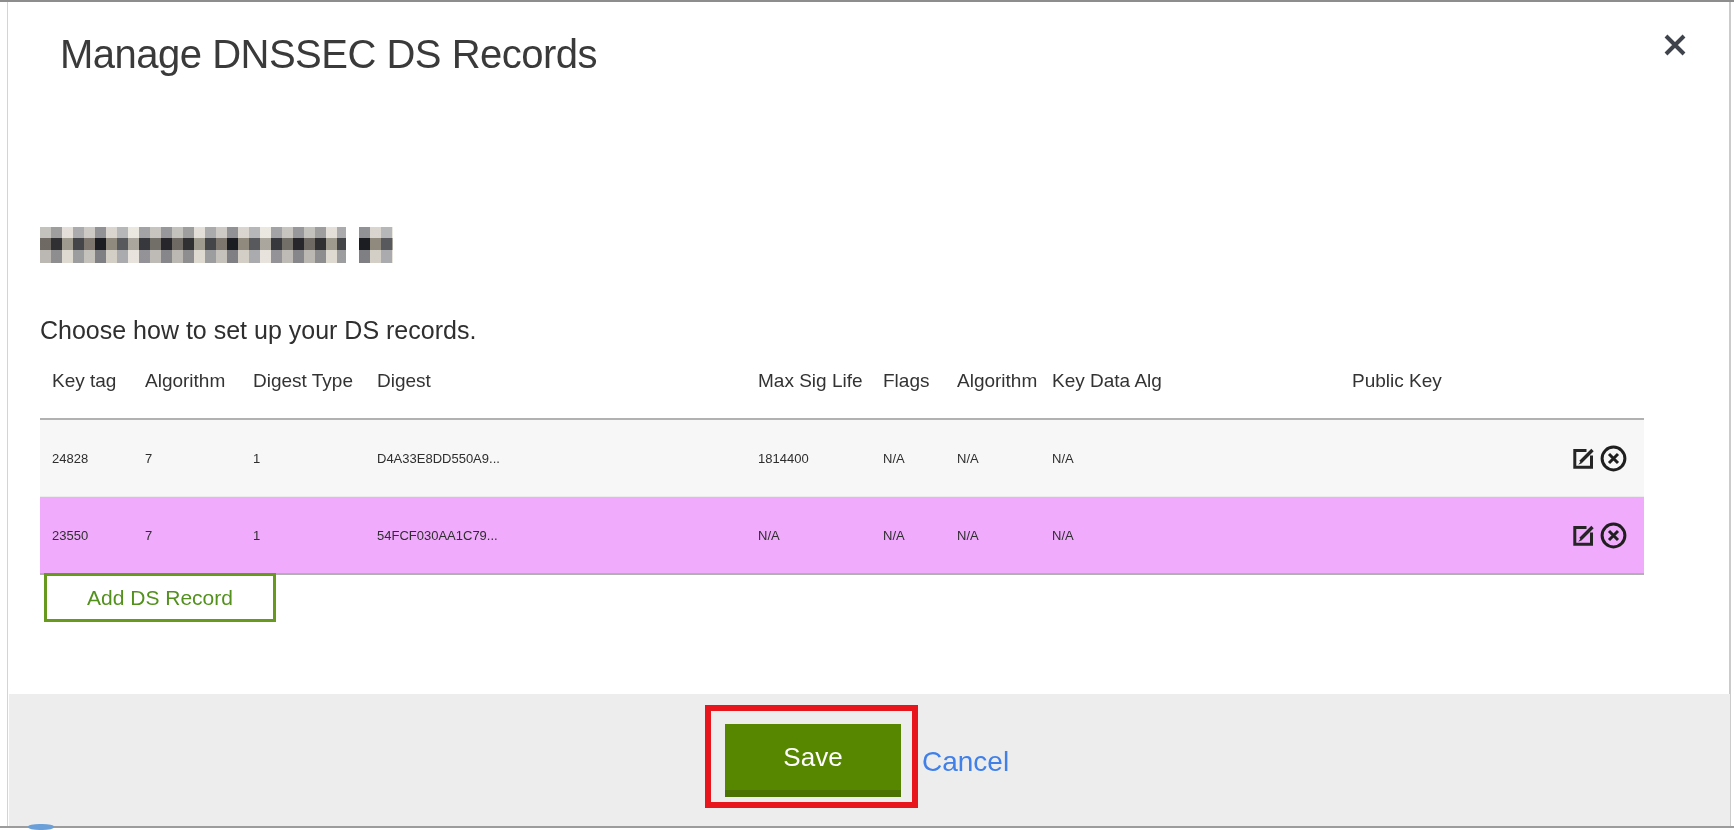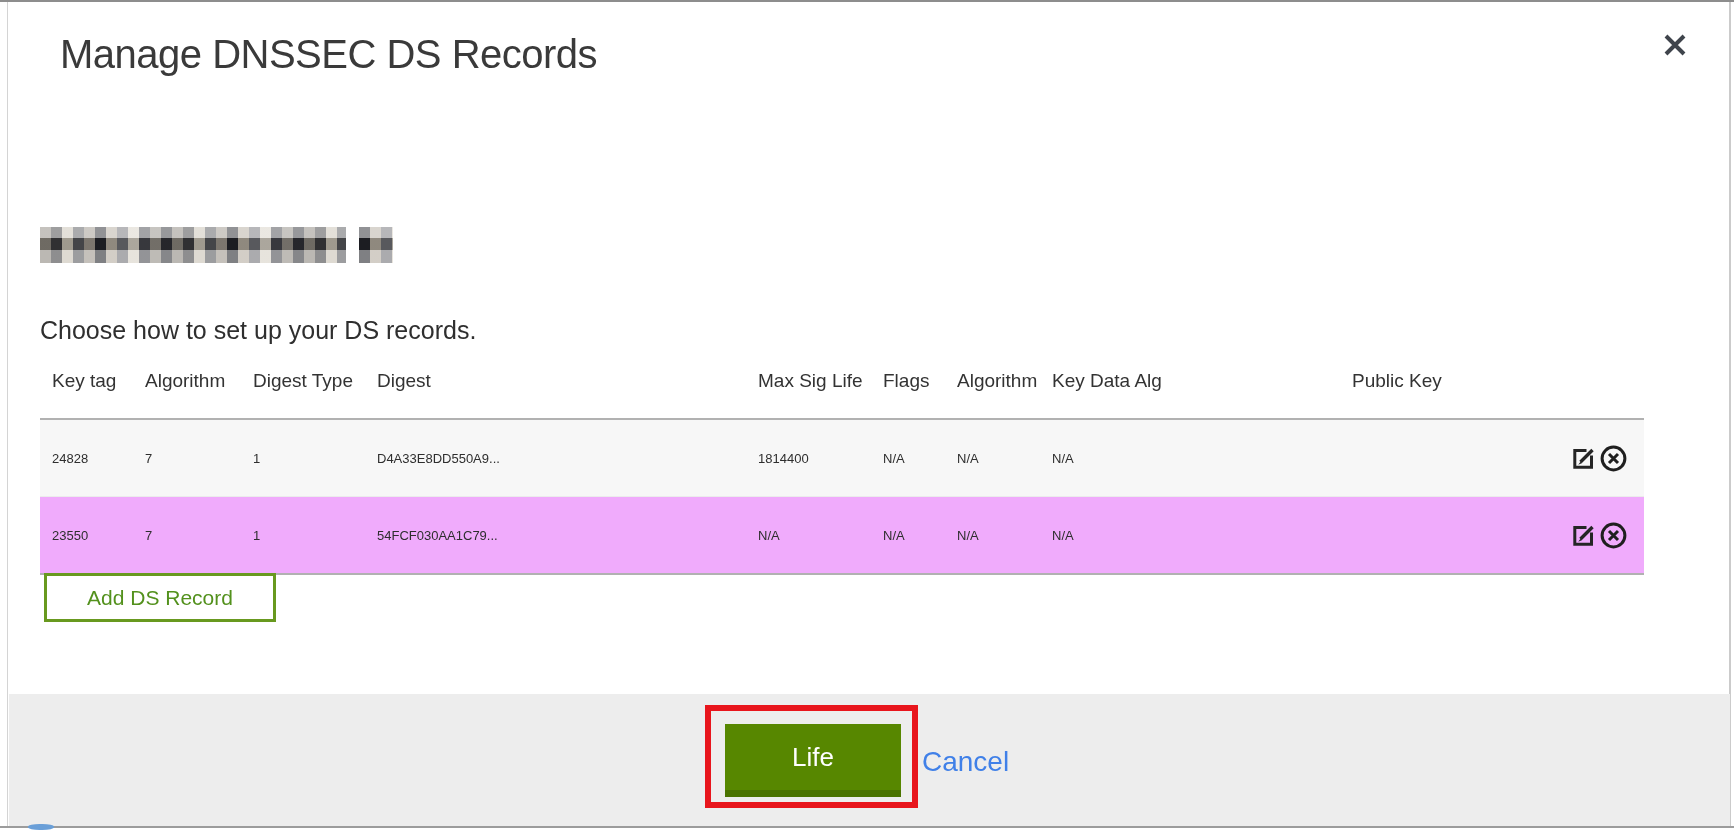--- a/index.html
+++ b/index.html
@@ -162,19 +162,19 @@
           </span>
         </td>
       </tr>
     </tbody>
   </table>
 
   <button class="add-btn">Add DS Record</button>
 
   <div class="footer">
     <div class="annotation-rect"></div>
-    <button class="save-btn">Life</button>
+    <button class="save-btn">Save</button>
     <a class="cancel-link">Cancel</a>
   </div>
 
   <div class="edge-bottom"></div>
   <div class="page-artifact"></div>
 </div>
 
 </body></html>

